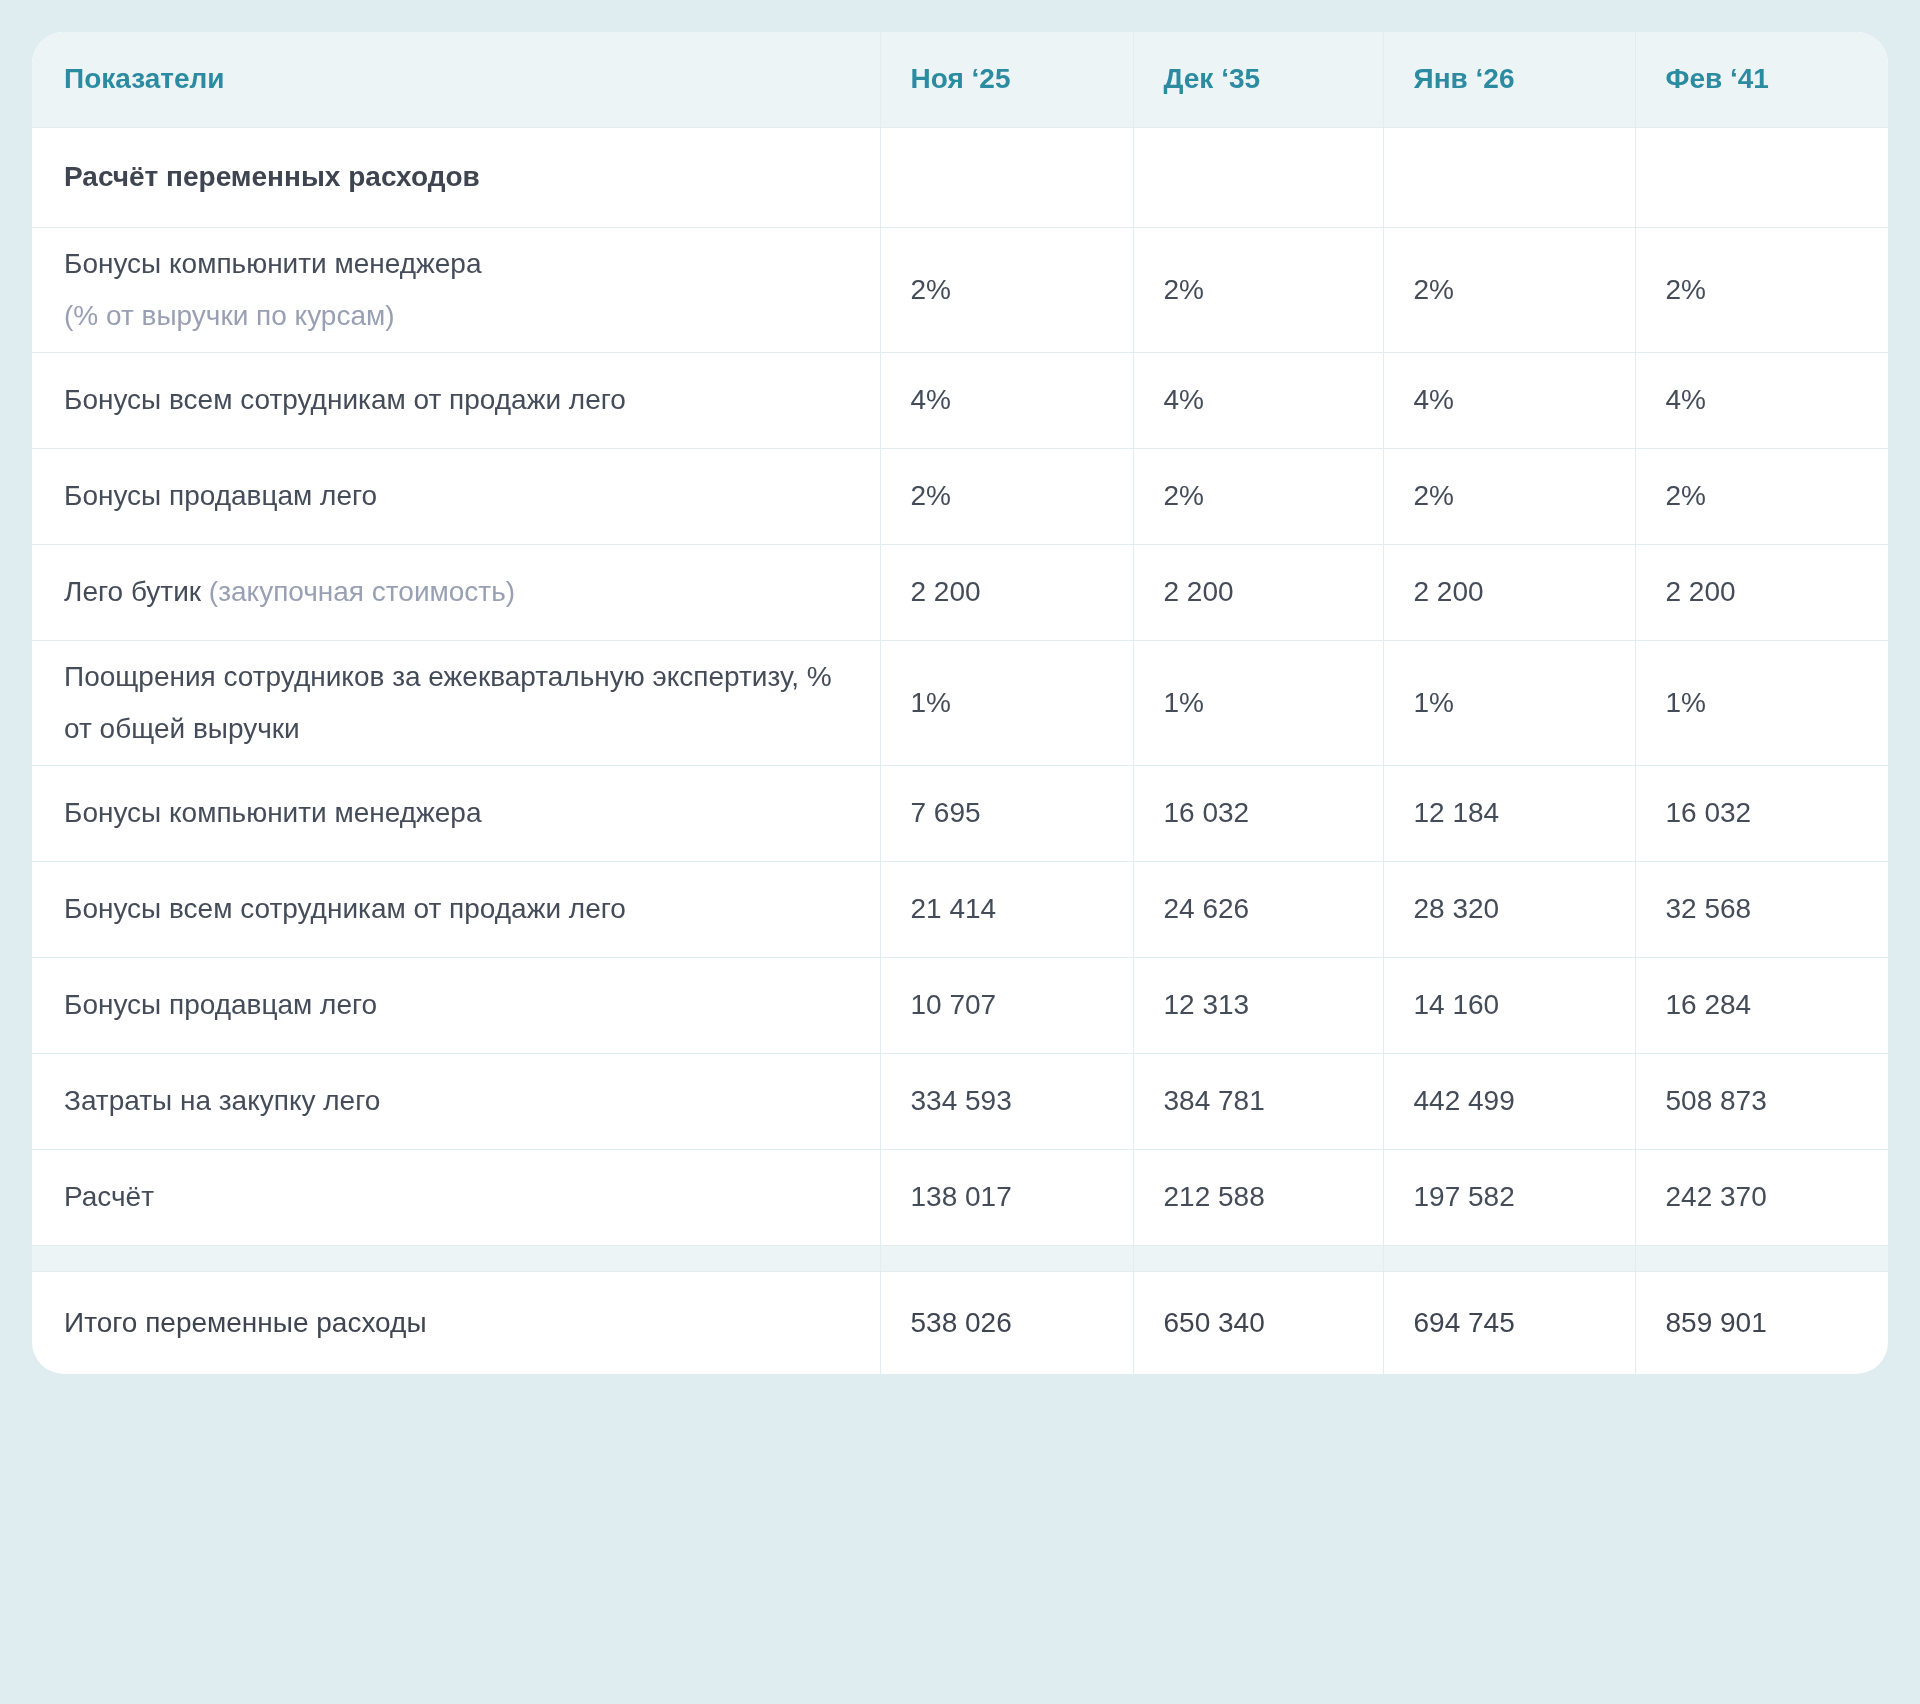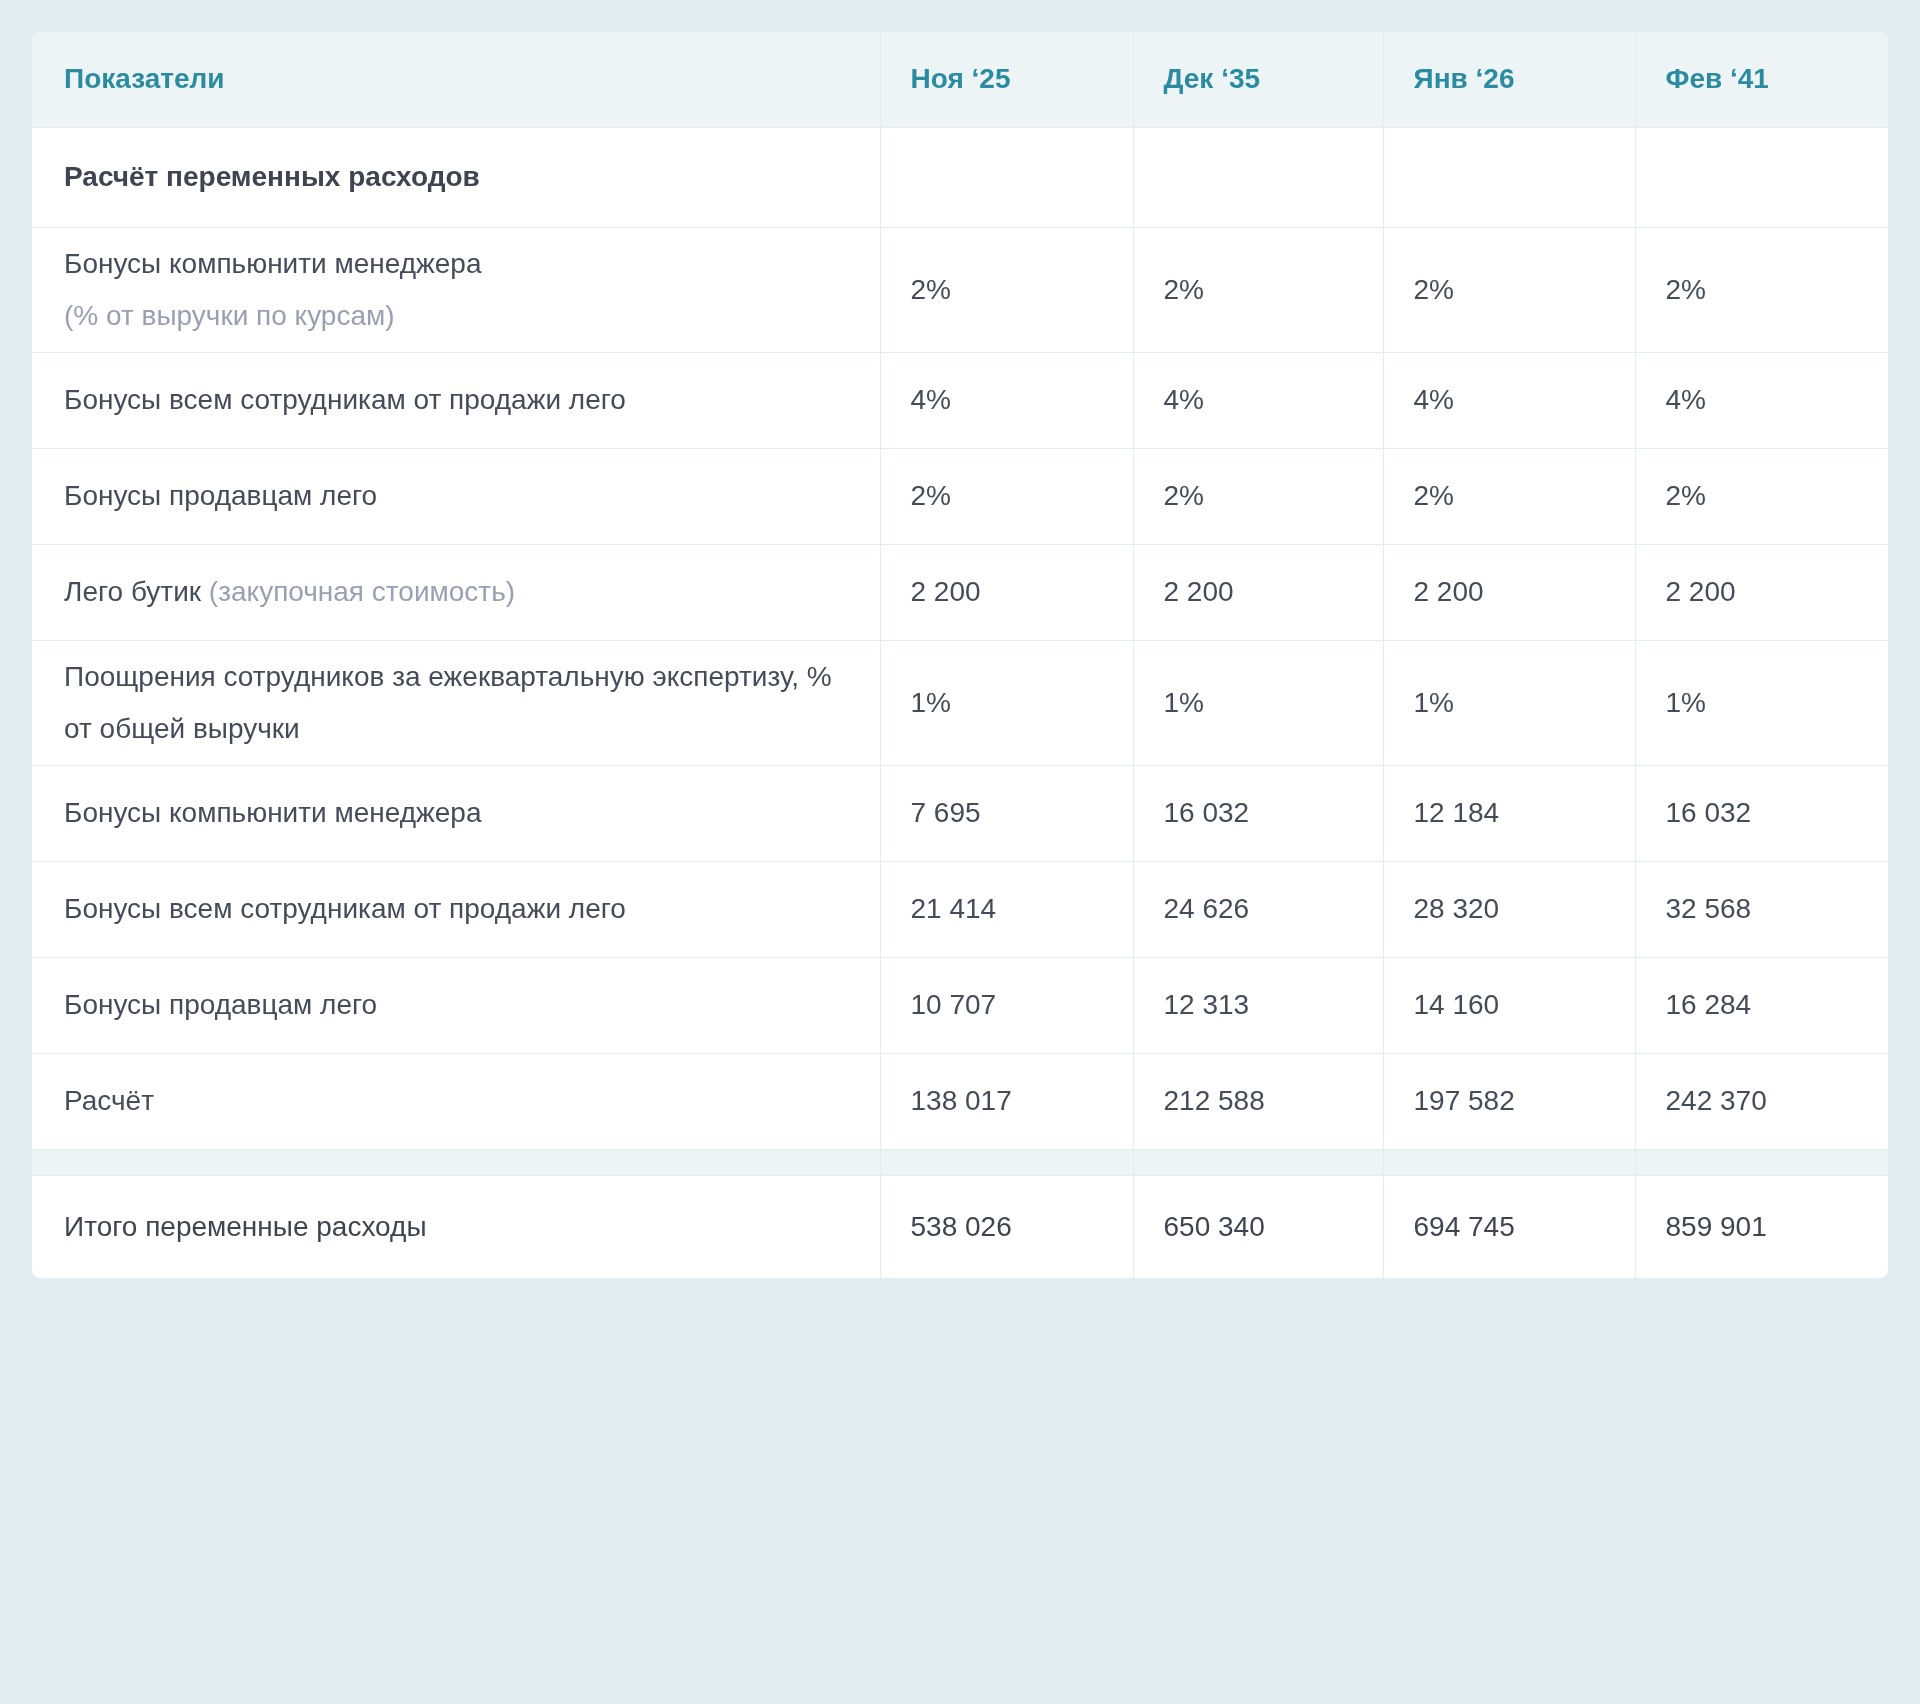--- a/index.html
+++ b/index.html
@@ -4,21 +4,21 @@
 <style>
   html,body{margin:0;padding:0;}
   body{
     width:1920px;height:1704px;
     background:#dfedf1;
     font-family:"Liberation Sans", sans-serif;
     position:relative;
   }
   .card{
     position:absolute;left:32px;top:32px;width:1856px;
-    background:#ffffff;border-radius:8px;overflow:hidden;
+    background:#ffffff;border-radius:32px;overflow:hidden;
   }
   table{
     border-collapse:collapse;table-layout:fixed;width:1856px;
   }
   col.c0{width:848px;}
   col.c1{width:253px;}
   col.c2{width:250px;}
   col.c3{width:252px;}
   col.c4{width:253px;}
   th,td{
@@ -119,20 +119,27 @@
           <td>32 568</td>
         </tr>
         <tr class="row-data">
           <td><span>Бонусы продавцам лего</span></td>
           <td>10 707</td>
           <td>12 313</td>
           <td>14 160</td>
           <td>16 284</td>
         </tr>
         <tr class="row-data">
+          <td><span>Затраты на закупку лего</span></td>
+          <td>334 593</td>
+          <td>384 781</td>
+          <td>442 499</td>
+          <td>508 873</td>
+        </tr>
+        <tr class="row-data">
           <td><span>Расчёт</span></td>
           <td>138 017</td>
           <td>212 588</td>
           <td>197 582</td>
           <td>242 370</td>
         </tr>
         <tr class="row-spacer">
           <td></td>
           <td></td>
           <td></td>

